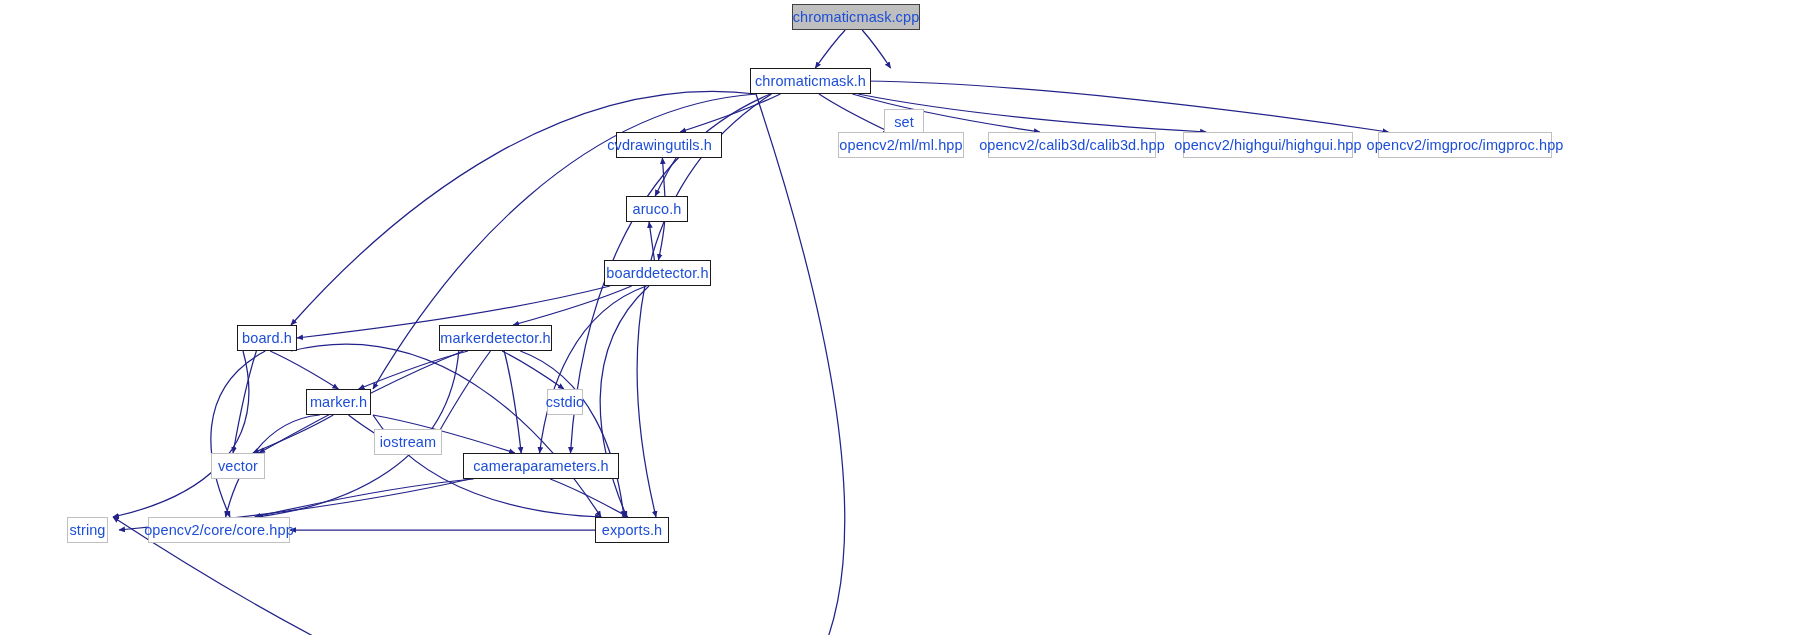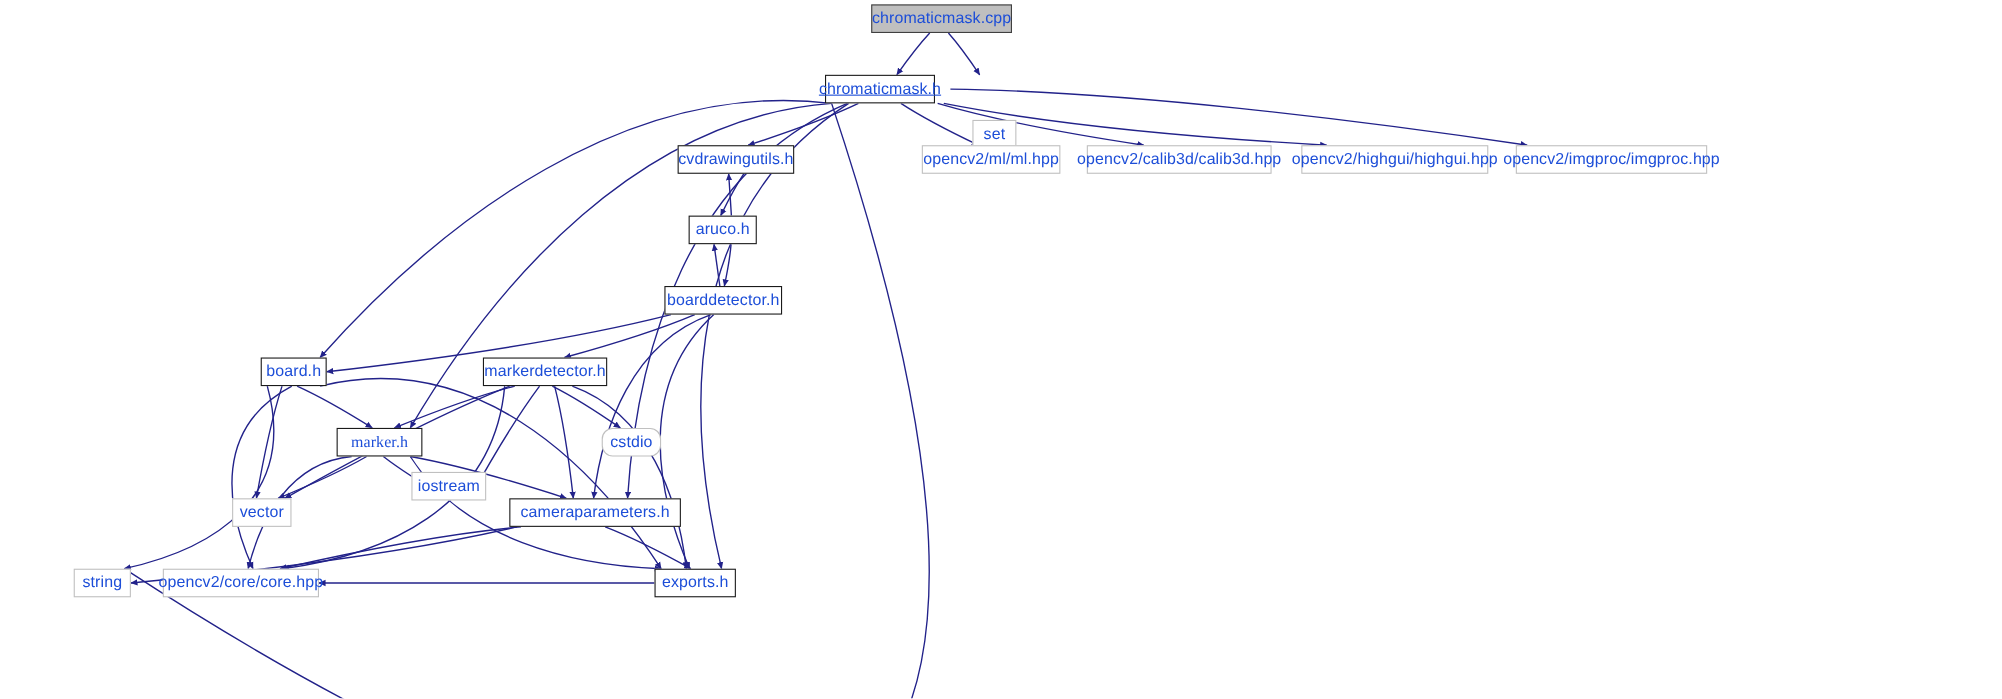--- a/index.html
+++ b/index.html
@@ -105,27 +105,27 @@
         <path d="M 469.9 479.0 C 365.9 503.1, 225.1 520.1, 119.0 530.0" fill="none" stroke="#22228a" stroke-width="1.25" marker-end="url(#arrow)"></path>
         <path d="M 550.2 479.0 C 574.5 488.4, 605.3 504.4, 628.0 517.0" fill="none" stroke="#22228a" stroke-width="1.25" marker-end="url(#arrow)"></path>
         <path d="M 595.0 530.0 C 503.5 530.0, 381.5 530.0, 290.0 530.0" fill="none" stroke="#22228a" stroke-width="1.25" marker-end="url(#arrow)"></path>
       </g>
   </svg>
 
   <div id="node-layer">
       <div class="node root" style="left: 792px; top: 4px; width: 128px;">
         <span class="node-label">chromaticmask.cpp</span>
       </div>
-      <div class="node strong" style="left: 750px; top: 68px; width: 100px; text-decoration: underline;">
+      <div class="node strong" style="left: 750px; top: 68px; width: 121px;">
         <span class="node-label">chromaticmask.h</span>
       </div>
       <div class="node " style="left: 884px; top: 68px; width: 40px; margin-top: 41px;">
         <span class="node-label">set</span>
       </div>
-      <div class="node strong" style="left: 616px; top: 132px; width: 106px;">
+      <div class="node strong" style="left: 616px; top: 132px; width: 106px; justify-content: flex-end;">
         <span class="node-label">cvdrawingutils.h</span>
       </div>
       <div class="node " style="left: 838px; top: 132px; width: 126px;">
         <span class="node-label">opencv2/ml/ml.hpp</span>
       </div>
       <div class="node " style="left: 988px; top: 132px; width: 168px;">
         <span class="node-label">opencv2/calib3d/calib3d.hpp</span>
       </div>
       <div class="node " style="left: 1183px; top: 132px; width: 170px;">
         <span class="node-label">opencv2/highgui/highgui.hpp</span>
@@ -138,36 +138,36 @@
       </div>
       <div class="node strong" style="left: 604px; top: 260px; width: 107px;">
         <span class="node-label">boarddetector.h</span>
       </div>
       <div class="node strong" style="left: 237px; top: 325px; width: 60px;">
         <span class="node-label">board.h</span>
       </div>
       <div class="node strong" style="left: 439px; top: 325px; width: 113px;">
         <span class="node-label">markerdetector.h</span>
       </div>
-      <div class="node strong" style="left: 306px; top: 389px; width: 78px; font-family: Liberation Serif, serif;">
+      <div class="node strong" style="left: 306px; top: 389px; width: 65px;">
         <span class="node-label">marker.h</span>
       </div>
-      <div class="node " style="left: 547px; top: 389px; width: 54px; border-radius: 10px;">
+      <div class="node " style="left: 547px; top: 389px; width: 36px;">
         <span class="node-label">cstdio</span>
       </div>
       <div class="node " style="left: 211px; top: 453px; width: 54px;">
         <span class="node-label">vector</span>
       </div>
       <div class="node " style="left: 374px; top: 429px; width: 68px;">
         <span class="node-label">iostream</span>
       </div>
       <div class="node strong" style="left: 463px; top: 453px; width: 156px;">
         <span class="node-label">cameraparameters.h</span>
       </div>
-      <div class="node " style="left: 67px; top: 517px; width: 52px;">
+      <div class="node " style="left: 67px; top: 517px; width: 41px;">
         <span class="node-label">string</span>
       </div>
       <div class="node " style="left: 148px; top: 517px; width: 142px; justify-content: center;">
         <span class="node-label">opencv2/core/core.hpp</span>
       </div>
       <div class="node strong" style="left: 595px; top: 517px; width: 74px;">
         <span class="node-label">exports.h</span>
       </div>
     </div>
 

